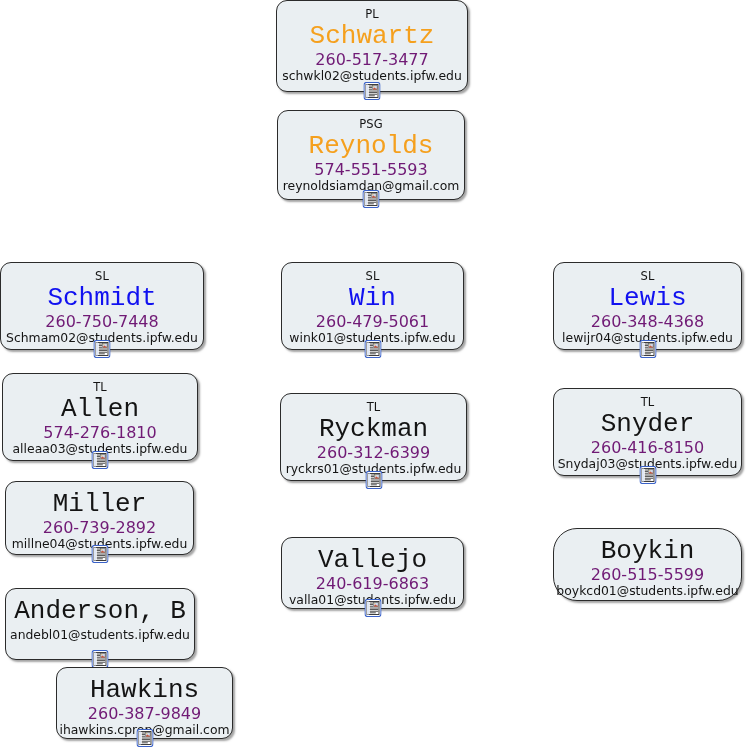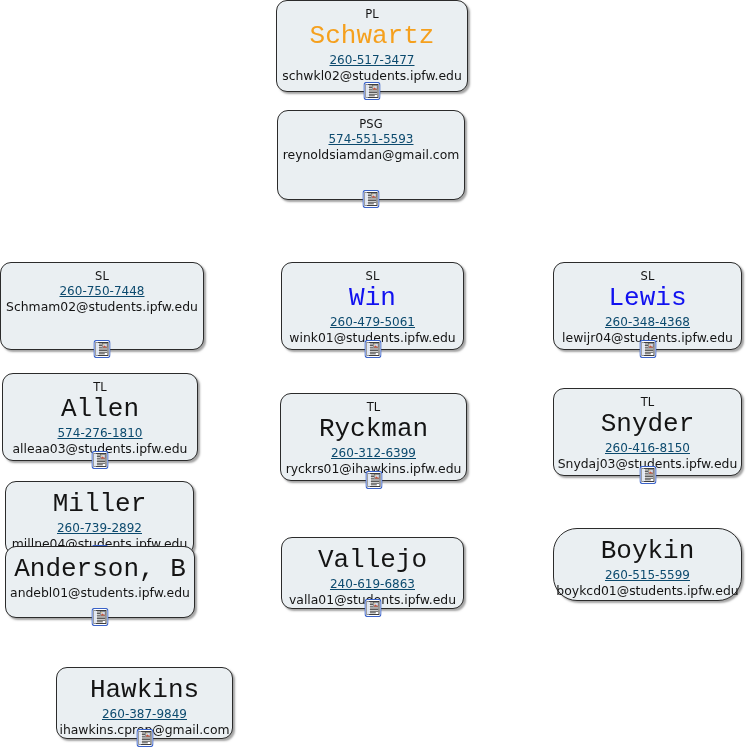--- a/index.html
+++ b/index.html
@@ -51,24 +51,23 @@
     color: #141414;
     white-space: nowrap;
     margin-top: 0px;
     font-family: Liberation Mono, monospace;
   }
   .person-name.orange { color: #f5a01e; }
   .person-name.blue   { color: #1111f0; }
   .person-name.black  { color: #141414; }
 
   .person-phone {
-    font-size: 12px;
+    font-size: 16px;
     line-height: 16px;
-    color: #0c4a6e;
-    text-decoration: underline;
+    color: #701a75;
   }
 
   .person-email {
     font-size: 12.4px;
     line-height: 16px;
     color: #141414;
     white-space: nowrap;
   }
 
   
@@ -108,20 +107,21 @@
           <rect x="5.3" y="6.8" width="3.2" height="0.85" fill="#333333"></rect>
           <rect x="5.3" y="8.6" width="8.4" height="0.85" fill="#333333"></rect>
           <rect x="5.3" y="10.2" width="8.4" height="0.85" fill="#333333"></rect>
           <rect x="5.3" y="11.8" width="8.4" height="0.85" fill="#333333"></rect>
           <rect x="5.3" y="13.4" width="6.0" height="0.85" fill="#333333"></rect>
         </svg>
       </span>
     </div>
     <div class="node-card" style="left: 277px; top: 110px; width: 188px; height: 90px; text-align: center;">
       <div class="role-label">PSG</div>
+      <div class="person-name orange">Reynolds</div>
       <div class="person-phone">574-551-5593</div>
       <div class="person-email">reynoldsiamdan@gmail.com</div>
       <span class="attach-icon">
         <svg width="17" height="18" viewBox="0 0 17 18" xmlns="http://www.w3.org/2000/svg">
           <rect x="0.5" y="0.5" width="16" height="17" rx="2.5" fill="#ffffff" stroke="#3a62c8" stroke-width="1.2"></rect>
           <rect x="2.5" y="2.5" width="12" height="13" fill="#ffffff" stroke="#2b2b2b" stroke-width="0.9"></rect>
           <rect x="2.5" y="2.5" width="2.1" height="13" fill="#dfe7f5" stroke="none"></rect>
           <rect x="9.1" y="3.4" width="4.6" height="4.2" fill="#cfd8ea" stroke="#555555" stroke-width="0.6"></rect>
           <path d="M9.3 7.4 L10.6 5.3 L11.7 6.8 L12.4 5.9 L13.6 7.4 Z" fill="#c84a2a"></path>
           <circle cx="10.3" cy="4.5" r="0.55" fill="#e8c54a"></circle>
@@ -130,20 +130,21 @@
           <rect x="5.3" y="6.8" width="3.2" height="0.85" fill="#333333"></rect>
           <rect x="5.3" y="8.6" width="8.4" height="0.85" fill="#333333"></rect>
           <rect x="5.3" y="10.2" width="8.4" height="0.85" fill="#333333"></rect>
           <rect x="5.3" y="11.8" width="8.4" height="0.85" fill="#333333"></rect>
           <rect x="5.3" y="13.4" width="6.0" height="0.85" fill="#333333"></rect>
         </svg>
       </span>
     </div>
     <div class="node-card" style="left: 0px; top: 262px; width: 204px; height: 88px;">
       <div class="role-label">SL</div>
+      <div class="person-name blue">Schmidt</div>
       <div class="person-phone">260-750-7448</div>
       <div class="person-email">Schmam02@students.ipfw.edu</div>
       <span class="attach-icon">
         <svg width="17" height="18" viewBox="0 0 17 18" xmlns="http://www.w3.org/2000/svg">
           <rect x="0.5" y="0.5" width="16" height="17" rx="2.5" fill="#ffffff" stroke="#3a62c8" stroke-width="1.2"></rect>
           <rect x="2.5" y="2.5" width="12" height="13" fill="#ffffff" stroke="#2b2b2b" stroke-width="0.9"></rect>
           <rect x="2.5" y="2.5" width="2.1" height="13" fill="#dfe7f5" stroke="none"></rect>
           <rect x="9.1" y="3.4" width="4.6" height="4.2" fill="#cfd8ea" stroke="#555555" stroke-width="0.6"></rect>
           <path d="M9.3 7.4 L10.6 5.3 L11.7 6.8 L12.4 5.9 L13.6 7.4 Z" fill="#c84a2a"></path>
           <circle cx="10.3" cy="4.5" r="0.55" fill="#e8c54a"></circle>
@@ -223,21 +224,21 @@
           <rect x="5.3" y="10.2" width="8.4" height="0.85" fill="#333333"></rect>
           <rect x="5.3" y="11.8" width="8.4" height="0.85" fill="#333333"></rect>
           <rect x="5.3" y="13.4" width="6.0" height="0.85" fill="#333333"></rect>
         </svg>
       </span>
     </div>
     <div class="node-card" style="left: 280px; top: 393px; width: 187px; height: 88px;">
       <div class="role-label">TL</div>
       <div class="person-name black">Ryckman</div>
       <div class="person-phone">260-312-6399</div>
-      <div class="person-email">ryckrs01@ihawkins.ipfw.edu</div>
+      <div class="person-email">ryckrs01@students.ipfw.edu</div>
       <span class="attach-icon">
         <svg width="17" height="18" viewBox="0 0 17 18" xmlns="http://www.w3.org/2000/svg">
           <rect x="0.5" y="0.5" width="16" height="17" rx="2.5" fill="#ffffff" stroke="#3a62c8" stroke-width="1.2"></rect>
           <rect x="2.5" y="2.5" width="12" height="13" fill="#ffffff" stroke="#2b2b2b" stroke-width="0.9"></rect>
           <rect x="2.5" y="2.5" width="2.1" height="13" fill="#dfe7f5" stroke="none"></rect>
           <rect x="9.1" y="3.4" width="4.6" height="4.2" fill="#cfd8ea" stroke="#555555" stroke-width="0.6"></rect>
           <path d="M9.3 7.4 L10.6 5.3 L11.7 6.8 L12.4 5.9 L13.6 7.4 Z" fill="#c84a2a"></path>
           <circle cx="10.3" cy="4.5" r="0.55" fill="#e8c54a"></circle>
           <rect x="5.3" y="3.6" width="3.2" height="0.85" fill="#333333"></rect>
           <rect x="5.3" y="5.2" width="3.2" height="0.85" fill="#333333"></rect>
@@ -314,21 +315,21 @@
           <rect x="5.3" y="11.8" width="8.4" height="0.85" fill="#333333"></rect>
           <rect x="5.3" y="13.4" width="6.0" height="0.85" fill="#333333"></rect>
         </svg>
       </span>
     </div>
     <div class="node-card no-role" style="left: 553px; top: 528px; width: 189px; height: 73px; border-radius: 24px;">
       <div class="person-name black">Boykin</div>
       <div class="person-phone">260-515-5599</div>
       <div class="person-email">boykcd01@students.ipfw.edu</div>
     </div>
-    <div class="node-card no-role" style="left: 5px; top: 546px; width: 190px; height: 72px;">
+    <div class="node-card no-role" style="left: 5px; top: 588px; width: 190px; height: 72px;">
       <div class="person-name black">Anderson, B</div>
       <div class="person-email">andebl01@students.ipfw.edu</div>
       <span class="attach-icon">
         <svg width="17" height="18" viewBox="0 0 17 18" xmlns="http://www.w3.org/2000/svg">
           <rect x="0.5" y="0.5" width="16" height="17" rx="2.5" fill="#ffffff" stroke="#3a62c8" stroke-width="1.2"></rect>
           <rect x="2.5" y="2.5" width="12" height="13" fill="#ffffff" stroke="#2b2b2b" stroke-width="0.9"></rect>
           <rect x="2.5" y="2.5" width="2.1" height="13" fill="#dfe7f5" stroke="none"></rect>
           <rect x="9.1" y="3.4" width="4.6" height="4.2" fill="#cfd8ea" stroke="#555555" stroke-width="0.6"></rect>
           <path d="M9.3 7.4 L10.6 5.3 L11.7 6.8 L12.4 5.9 L13.6 7.4 Z" fill="#c84a2a"></path>
           <circle cx="10.3" cy="4.5" r="0.55" fill="#e8c54a"></circle>

